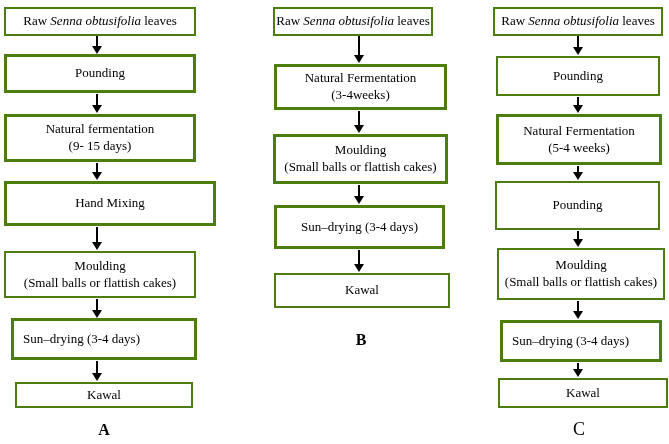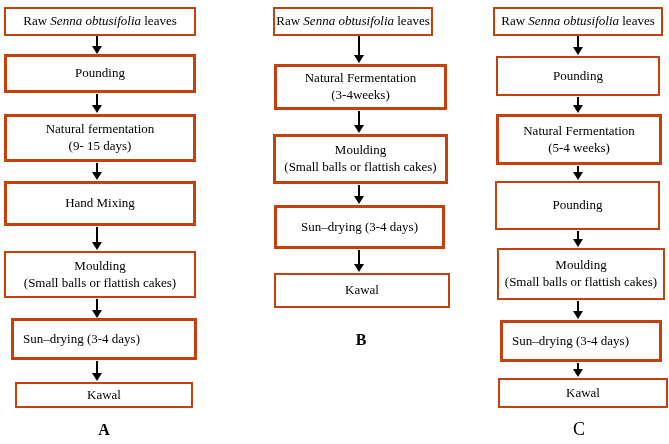--- a/index.html
+++ b/index.html
@@ -7,21 +7,21 @@
     position:relative;
     width:669px;height:444px;
     background:#ffffff;
     font-family:"Liberation Serif","DejaVu Serif",serif;
     color:#000;
     overflow:hidden;
   }
   .box{
     position:absolute;
     box-sizing:border-box;
-    border:2px solid #c2410c;
+    border:2px solid #4d7c0f;
     background:#fff;
     display:flex;
     flex-direction:column;
     justify-content:center;
     align-items:center;
     text-align:center;
     font-size:13px;
     line-height:1.3;
   }
   .box.thick{border-width:3px;}
@@ -56,21 +56,21 @@
     <div>Pounding</div>
   </div>
   <div class="arrow" style="left:91px;top:94px;height:19px"></div>
 
   <div class="box thick" style="left:4px;top:114px;width:192px;height:48px">
     <div>Natural fermentation</div>
     <div>(9- 15 days)</div>
   </div>
   <div class="arrow" style="left:91px;top:163px;height:17px"></div>
 
-  <div class="box thick" style="left:4px;top:181px;width:192px;height:45px">
+  <div class="box thick" style="left:4px;top:181px;width:212px;height:45px">
     <div>Hand Mixing</div>
   </div>
   <div class="arrow" style="left:91px;top:227px;height:23px"></div>
 
   <div class="box" style="left:4px;top:251px;width:192px;height:47px">
     <div>Moulding</div>
     <div>(Small balls or flattish cakes)</div>
   </div>
   <div class="arrow" style="left:91px;top:299px;height:19px"></div>
 

